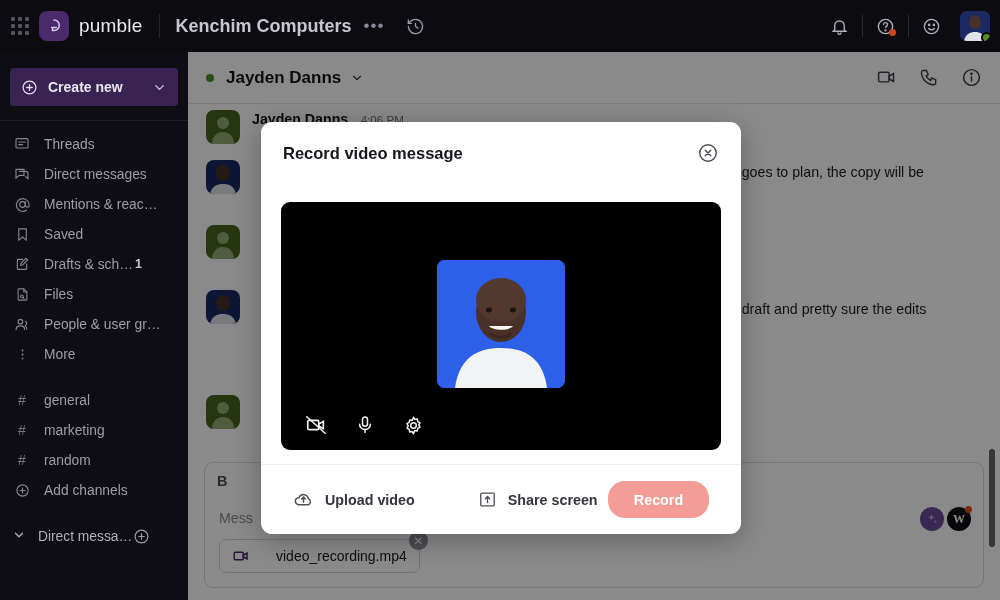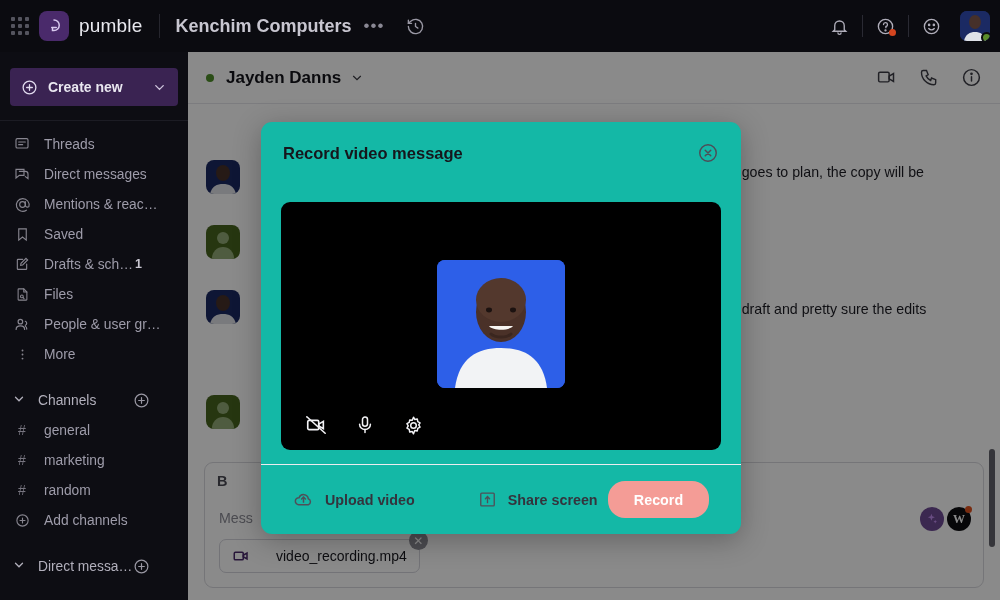--- a/index.html
+++ b/index.html
@@ -193,21 +193,21 @@
   }
 
   
   .dim {
     position: absolute; top: 52px; left: 188px;
     width: 812px; height: 548px; background: rgba(0,0,0,.46);
   }
   .modal {
     position: absolute; left: 261px; top: 122px;
     width: 480px; height: 412px;
-    background: #14b8a6; border-radius: 11px;
+    background: #ffffff; border-radius: 11px;
     box-shadow: 0 6px 28px rgba(0,0,0,.28);
     overflow: hidden;
   }
   .modal-head {
     height: 62px; display: flex; align-items: center; padding: 0 22px;
   }
   .modal-title { color: #16161c; font-size: 16.5px; font-weight: 700; }
   .modal-close { margin-left: auto; color: #4d4d57; display: flex; }
   .video-stage {
     margin: 18px 20px 0 20px; height: 248px;
@@ -409,34 +409,20 @@
           <circle cx="12" cy="5.5" r="1.5"></circle>
             <circle cx="12" cy="12" r="1.5"></circle>
             <circle cx="12" cy="18.5" r="1.5"></circle>
         </svg>
       </span>
       <span class="sb-label">More</span>
     </div>
 
     <div class="sb-gap"></div>
 
-    <div class="sb-group">
-      <span class="sb-ico">
-        <svg width="14" height="14" viewBox="0 0 24 24" fill="none" stroke="currentColor" stroke-width="2.2" stroke-linecap="round">
-            <path d="M6 9l6 6 6-6"></path>
-          </svg>
-      </span>
-      <span class="g-label">Channels</span>
-      <span class="g-plus">
-        <svg width="17" height="17" viewBox="0 0 24 24" fill="none" stroke="currentColor" stroke-width="1.7" stroke-linecap="round">
-          <circle cx="12" cy="12" r="9"></circle>
-            <path d="M12 8v8M8 12h8"></path>
-        </svg>
-      </span>
-    </div>
 
     <div class="sb-chan">
       <span class="hash">#</span>
       <span class="c-label">general</span>
     </div>
     <div class="sb-chan">
       <span class="hash">#</span>
       <span class="c-label">marketing</span>
     </div>
     <div class="sb-chan">
@@ -497,20 +483,29 @@
           <svg width="21" height="21" viewBox="0 0 24 24" fill="none" stroke="currentColor" stroke-width="1.7" stroke-linecap="round">
             <circle cx="12" cy="12" r="9"></circle>
               <path d="M12 11v5"></path>
               <circle cx="12" cy="7.8" r=".7" fill="currentColor"></circle>
           </svg>
         </span>
       </span>
     </div>
 
     <div class="msgs">
+      <div class="msg-row" style="left:18px; top:6px;">
+        <div class="avatar ph"></div>
+        <div class="msg-body">
+          <div>
+            <span class="msg-name">Jayden Danns</span>
+            <span class="msg-time">4:06 PM</span>
+          </div>
+        </div>
+      </div>
 
       <div class="msg-row" style="left:18px; top:56px;">
         <div class="avatar">
           <svg width="34" height="34" viewBox="0 0 34 34">
             <rect width="34" height="34" fill="#1b2a63"></rect>
             <ellipse cx="17" cy="13" rx="7" ry="8" fill="#46302a"></ellipse>
             <path d="M4 34c2-8 7-10 13-10s11 2 13 10z" fill="#dfe2e8"></path>
           </svg>
         </div>
         <div class="msg-body">

